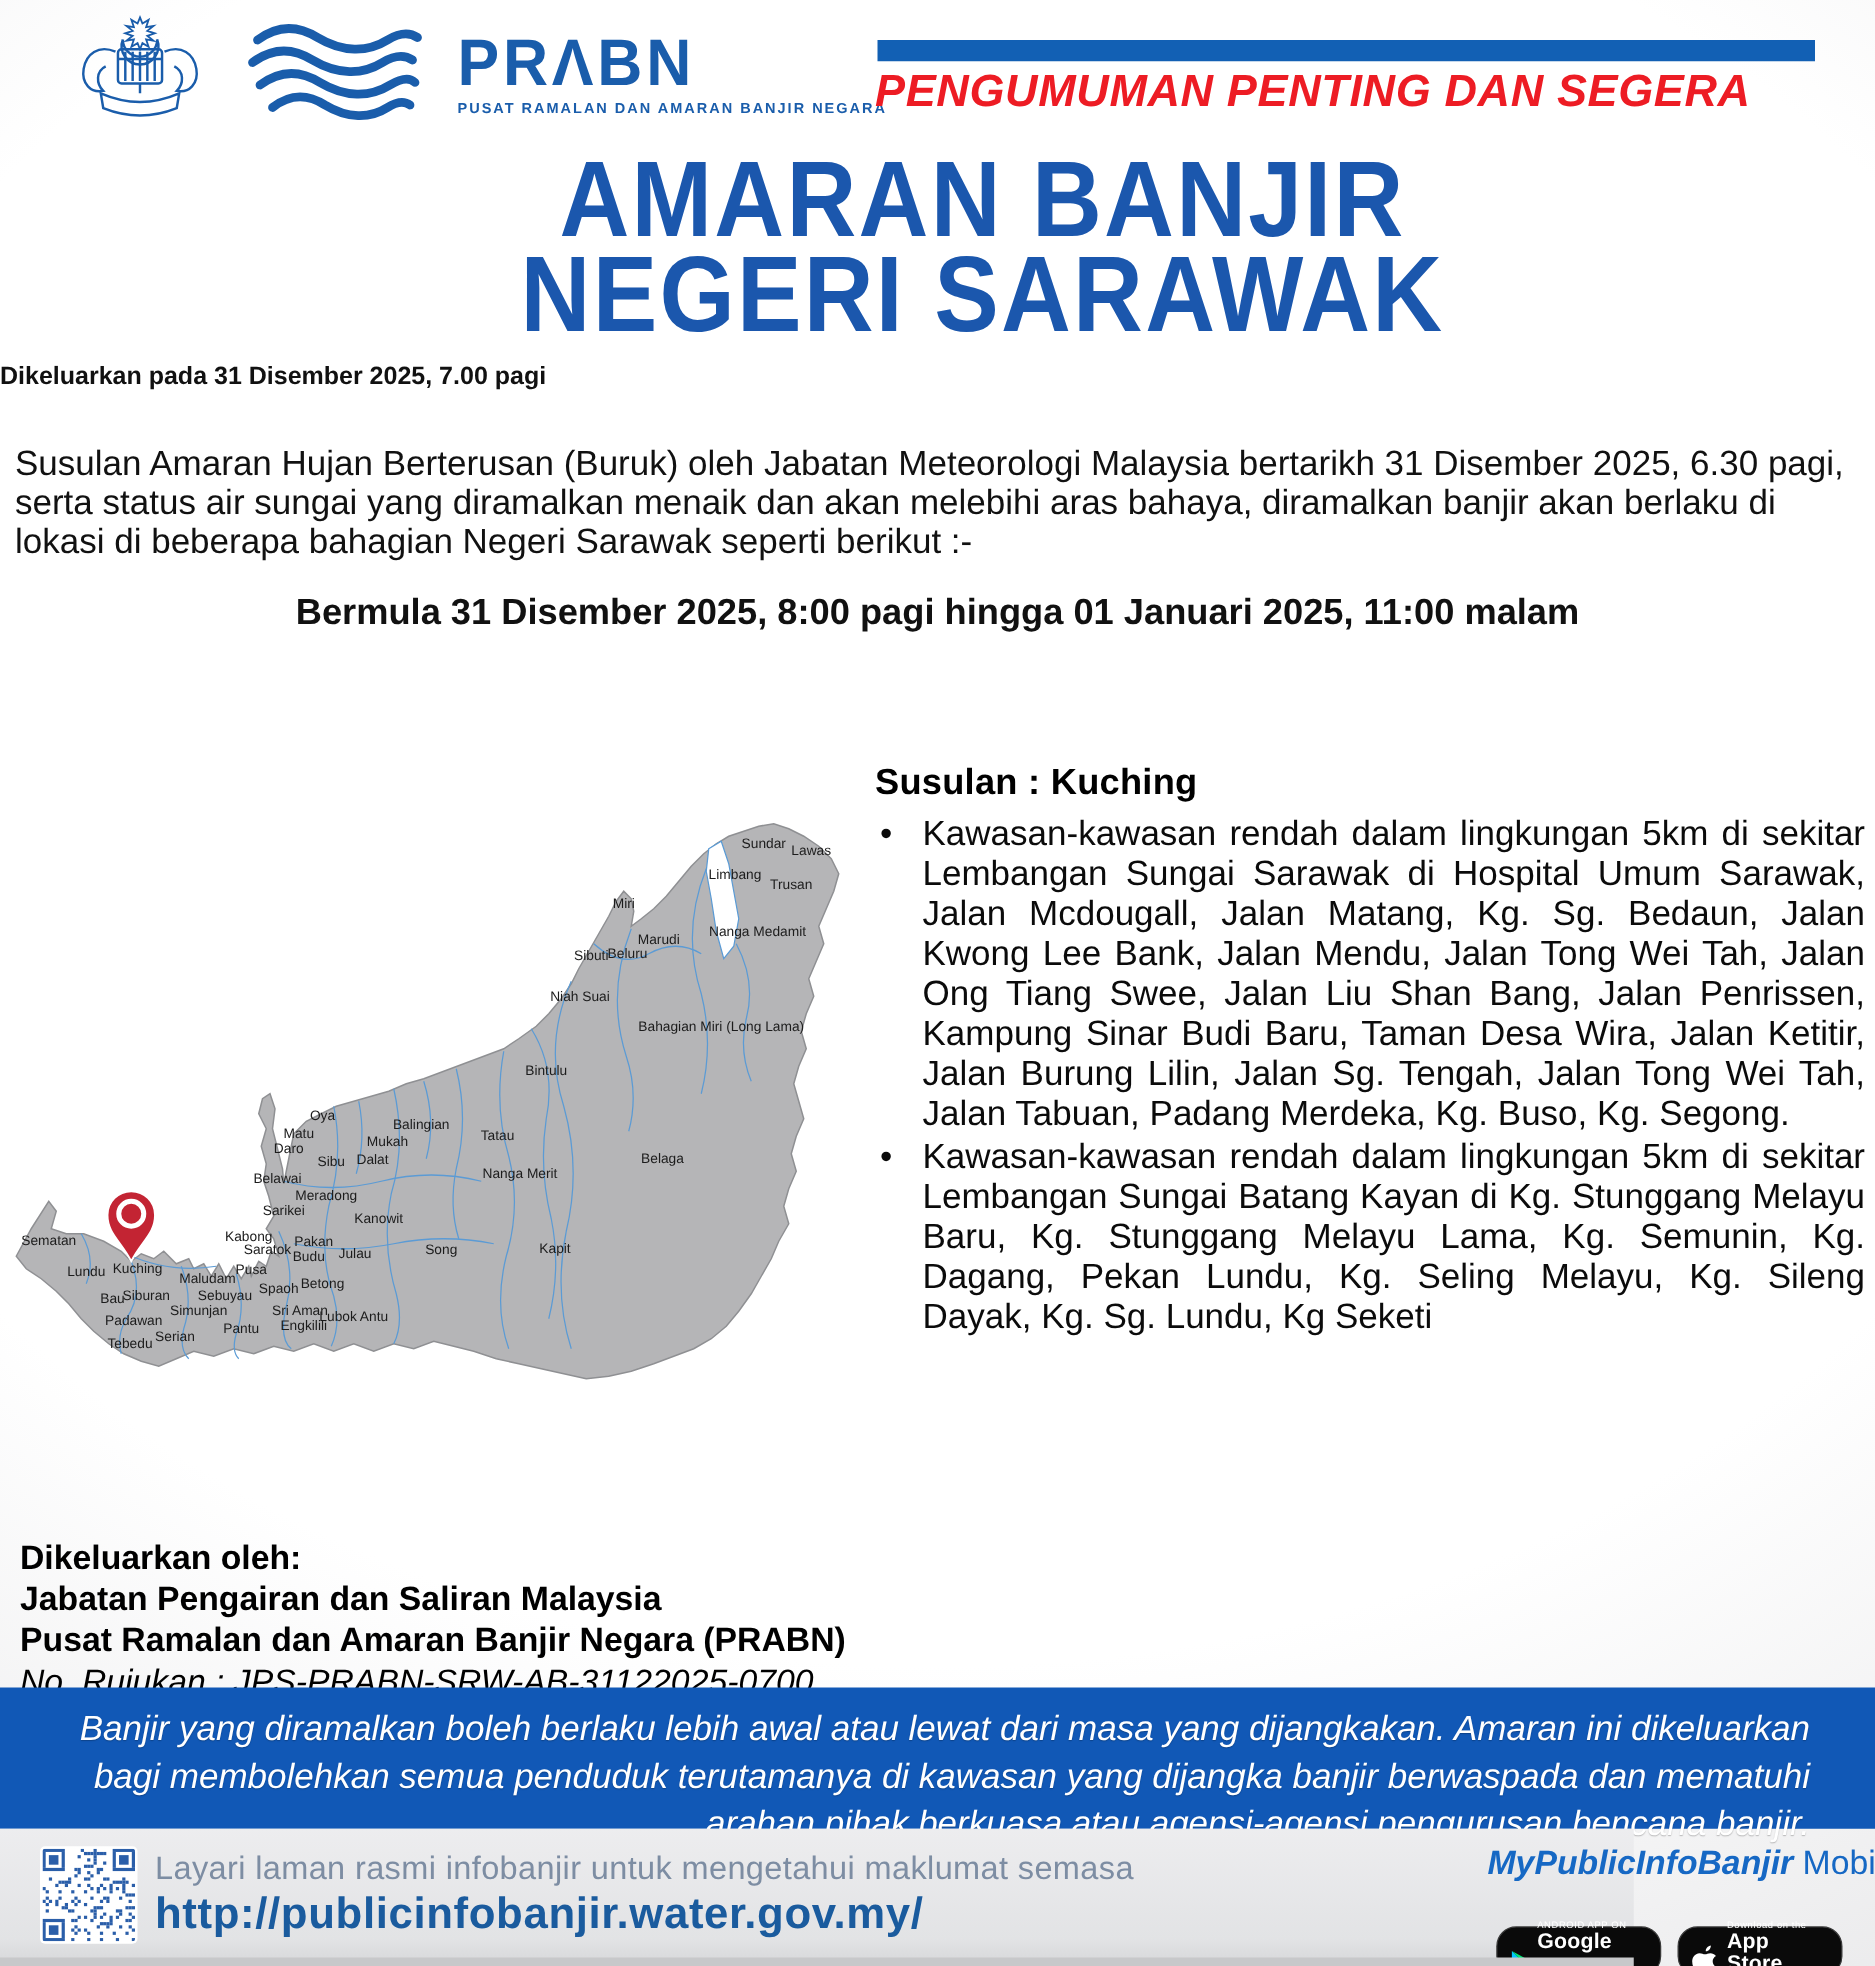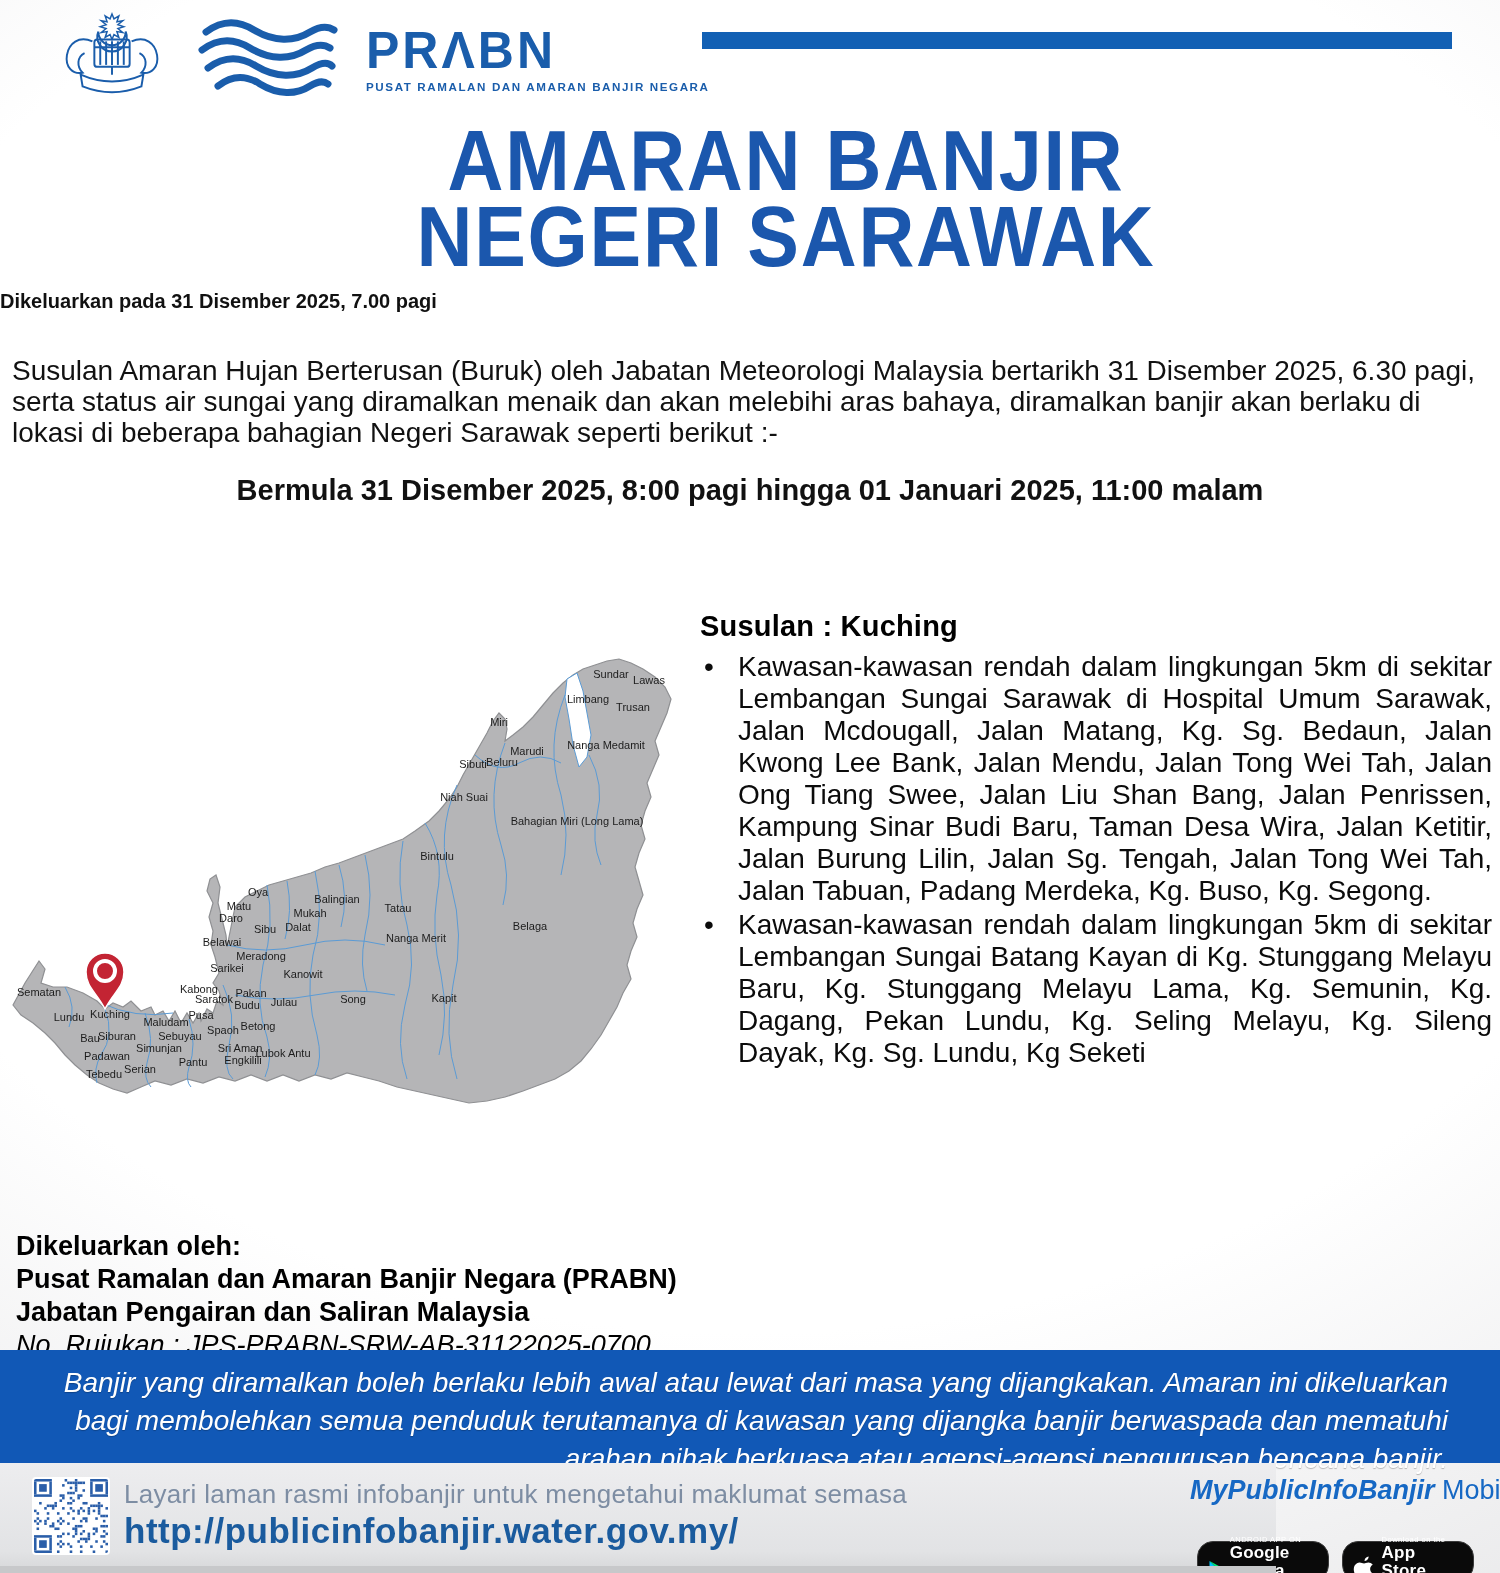--- a/index.html
+++ b/index.html
@@ -33,21 +33,21 @@
   .region li{position:relative;padding-left:38px;font-size:28px;line-height:32px;text-align:justify;color:#0b0b0b;margin-bottom:2px;}
   .region li::before{content:"\2022";position:absolute;left:4px;top:0;font-size:28px;}
   
   .issuer{position:absolute;left:16px;top:1230px;width:760px;font-size:27px;line-height:33px;color:#000;}
   .issuer .b{font-weight:bold;}
   .issuer .i{font-style:italic;}
   
   .banner{position:absolute;left:0;top:1350px;width:1500px;height:113px;background:#1158b6;}
   .banner-text{padding:14px 52px 0 52px;color:#ffffff;font-size:28px;line-height:38px;font-style:italic;text-align:right;text-shadow:0 1px 1px rgba(0,0,0,.25);}
   
-  .footer{position:absolute;left:0;top:1463px;width:1276px;height:110px;background:linear-gradient(180deg,#ededef 0%,#e2e3e5 80%,#d6d7d9 100%);}
+  .footer{position:absolute;left:0;top:1463px;width:1276px;height:110px;background:linear-gradient(180deg,#ededef 0%,#e2e3e5 80%,#d6d7d9 100%);padding-left:31px;}
   .footer::after{content:"";position:absolute;left:0;bottom:0;width:100%;height:7px;background:#c7c8ca;}
   .qr{position:absolute;left:32px;top:14px;width:78px;height:78px;background:#ffffff;border-radius:4px;padding:2px;box-sizing:border-box;}
   .visit{position:absolute;left:124px;top:16px;font-size:26px;color:#7d8da3;letter-spacing:.3px;white-space:nowrap;}
   .url{position:absolute;left:124px;top:48px;font-size:35px;font-weight:bold;color:#1a5b9e;letter-spacing:.5px;text-decoration:none;white-space:nowrap;}
   .appline{position:absolute;left:1190px;top:12px;width:282px;text-align:center;font-size:27px;color:#1668c4;white-space:nowrap;}
   .appline .nm{font-weight:bold;font-style:italic;}
   .badge{position:absolute;top:42px;height:40px;background:#0a0a0a;border-radius:16px;color:#fff;display:flex;align-items:flex-end;padding:0 10px;box-sizing:border-box;border:1px solid #3a3a3a;margin-top:36px;}
   .badge .txt{margin-left:7px;text-align:left;}
   .badge .small{display:block;font-size:7.5px;letter-spacing:.5px;line-height:9px;}
   .badge .big{display:block;font-size:17px;font-weight:bold;line-height:18px;letter-spacing:.2px;}
@@ -81,20 +81,21 @@
     <path d="M10,50 C26,38 42,38 58,48 C78,60 98,60 114,50 C124,44 130,44 134,48"></path>
     <path d="M20,68 C34,57 48,57 62,66 C80,77 98,77 112,68 C120,63 126,63 130,66"></path>
   </svg>
 
   <div class="prabn">
     <div class="prabn-word">PRΛBN</div>
     <div class="prabn-tag">PUSAT RAMALAN DAN AMARAN BANJIR NEGARA</div>
   </div>
 
   <div class="top-bar"></div>
+  <div class="announce">PENGUMUMAN PENTING DAN SEGERA</div>
 
   <div class="title">
     <span class="tline">AMARAN BANJIR</span>
     <span class="tline">NEGERI SARAWAK</span>
   </div>
   <div class="issued">Dikeluarkan pada 31 Disember 2025, 7.00 pagi</div>
   <div class="intro">Susulan Amaran Hujan Berterusan (Buruk) oleh Jabatan Meteorologi Malaysia bertarikh 31 Disember 2025, 6.30 pagi, serta status air sungai yang diramalkan menaik dan akan melebihi aras bahaya, diramalkan banjir akan berlaku di lokasi di beberapa bahagian Negeri Sarawak seperti berikut :-</div>
   <div class="period">Bermula 31 Disember 2025, 8:00 pagi hingga 01 Januari 2025, 11:00 malam</div>
 
   <div class="mapwrap">
@@ -190,22 +191,22 @@
   <div class="region">
     <div class="region-head">Susulan : Kuching</div>
     <ul id="warning-list">
         <li>Kawasan-kawasan rendah dalam lingkungan 5km di sekitar Lembangan Sungai Sarawak di Hospital Umum Sarawak, Jalan Mcdougall, Jalan Matang, Kg. Sg. Bedaun, Jalan Kwong Lee Bank,  Jalan Mendu, Jalan Tong Wei Tah, Jalan Ong Tiang Swee, Jalan Liu Shan Bang, Jalan Penrissen, Kampung Sinar Budi Baru, Taman Desa Wira, Jalan Ketitir, Jalan Burung Lilin, Jalan Sg. Tengah, Jalan Tong Wei Tah, Jalan Tabuan, Padang Merdeka,  Kg. Buso, Kg. Segong.</li>
         <li>Kawasan-kawasan rendah dalam lingkungan 5km di sekitar Lembangan Sungai Batang Kayan di Kg. Stunggang Melayu Baru, Kg. Stunggang Melayu Lama, Kg. Semunin, Kg. Dagang, Pekan Lundu, Kg. Seling Melayu, Kg. Sileng Dayak, Kg. Sg. Lundu, Kg Seketi</li>
       </ul>
   </div>
 
   <div class="issuer">
     <div class="b">Dikeluarkan oleh:</div>
+    <div class="b">Jabatan Pengairan dan Saliran Malaysia</div>
     <div class="b">Pusat Ramalan dan Amaran Banjir Negara (PRABN)</div>
-    <div class="b">Jabatan Pengairan dan Saliran Malaysia</div>
     <div class="i">No. Rujukan : JPS-PRABN-SRW-AB-31122025-0700</div>
   </div>
 
   <div class="banner">
     <div class="banner-text">Banjir yang diramalkan boleh berlaku lebih awal atau lewat dari masa yang dijangkakan. Amaran ini dikeluarkan bagi membolehkan semua penduduk terutamanya di kawasan yang dijangka banjir berwaspada dan mematuhi arahan pihak berkuasa atau agensi-agensi pengurusan bencana banjir.</div>
   </div>
 
   <div class="footer">
     <svg class="qr" viewBox="0 0 29 29">
       <g id="qr-modules" fill="#2a5ea9">

